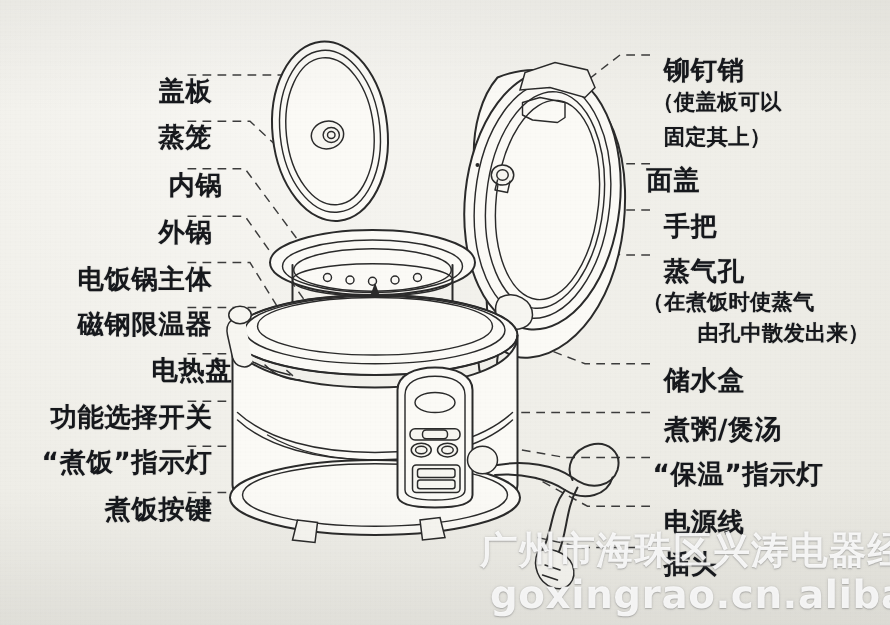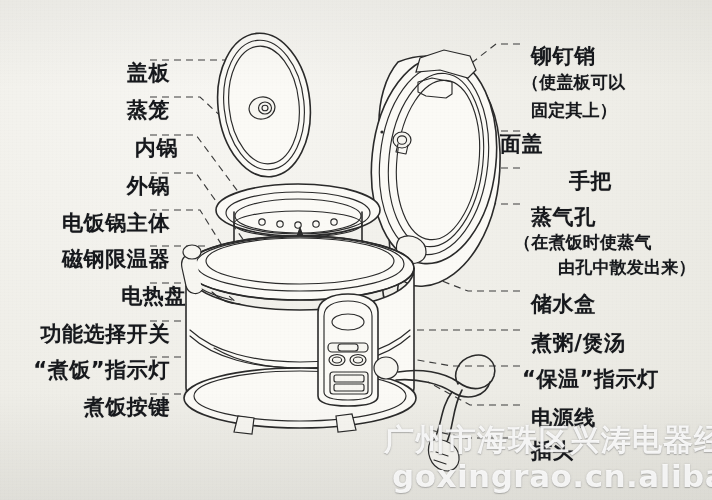--- a/index.html
+++ b/index.html
@@ -281,24 +281,24 @@
 
   <div class="label r" style="left:531px;top:46px;">
     <span>铆钉销</span>
   </div>
   <div class="label r lab-sub" style="left:522px;top:74px;">
     <span>（使盖板可以</span>
   </div>
   <div class="label r lab-sub" style="left:531px;top:102px;">
     <span>固定其上）</span>
   </div>
-  <div class="label r" style="left:500px;top:134px;">
+  <div class="label r" style="left:517px;top:134px;">
     <span>面盖</span>
   </div>
-  <div class="label r" style="left:531px;top:171px;margin-left:38px;">
+  <div class="label r" style="left:531px;top:171px;">
     <span>手把</span>
   </div>
   <div class="label r" style="left:531px;top:207px;">
     <span>蒸气孔</span>
   </div>
   <div class="label r lab-sub" style="left:514px;top:234px;">
     <span>（在煮饭时使蒸气</span>
   </div>
   <div class="label r lab-sub" style="left:514px;top:259px;padding-left:44px;">
     <span>由孔中散发出来）</span>

